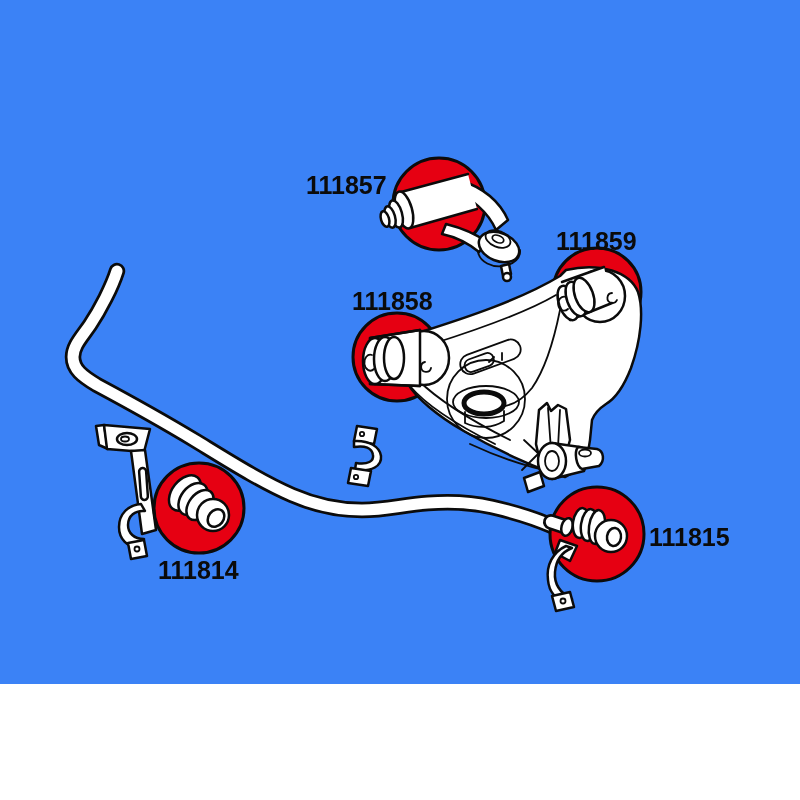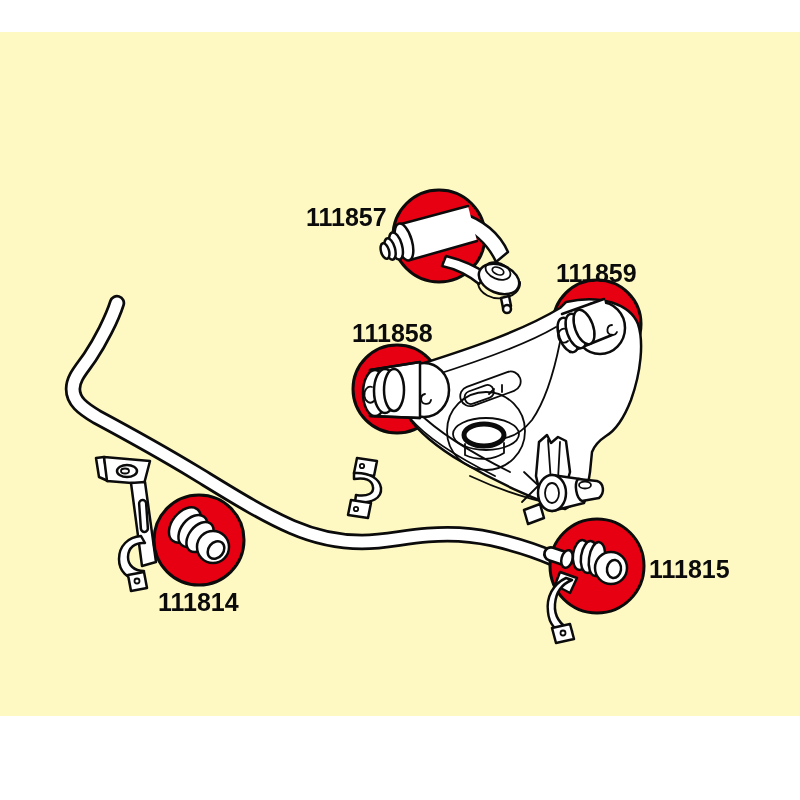--- a/index.html
+++ b/index.html
@@ -1,22 +1,21 @@
 <!DOCTYPE html>
 <html><head>
 <meta charset="utf-8">
 <style>
   html,body{margin:0;padding:0;background:#fff;}
   .stage{
     position:relative;
     width:800px;height:684px;
-    background:#fef9c3;
+    background:#3b82f6;
     font-family:"Liberation Sans", sans-serif;
     overflow:hidden;
-    margin-top:32px;
   }
   svg{display:block;}
   .part-label{
     font-family:"Liberation Sans", sans-serif;
     font-weight:bold;
     font-size:25px;
     fill:#0b0b0b;
     letter-spacing:0px;
   }
   .ln{fill:none;stroke:#0b0b0b;stroke-width:2.5;stroke-linecap:round;stroke-linejoin:round;}

